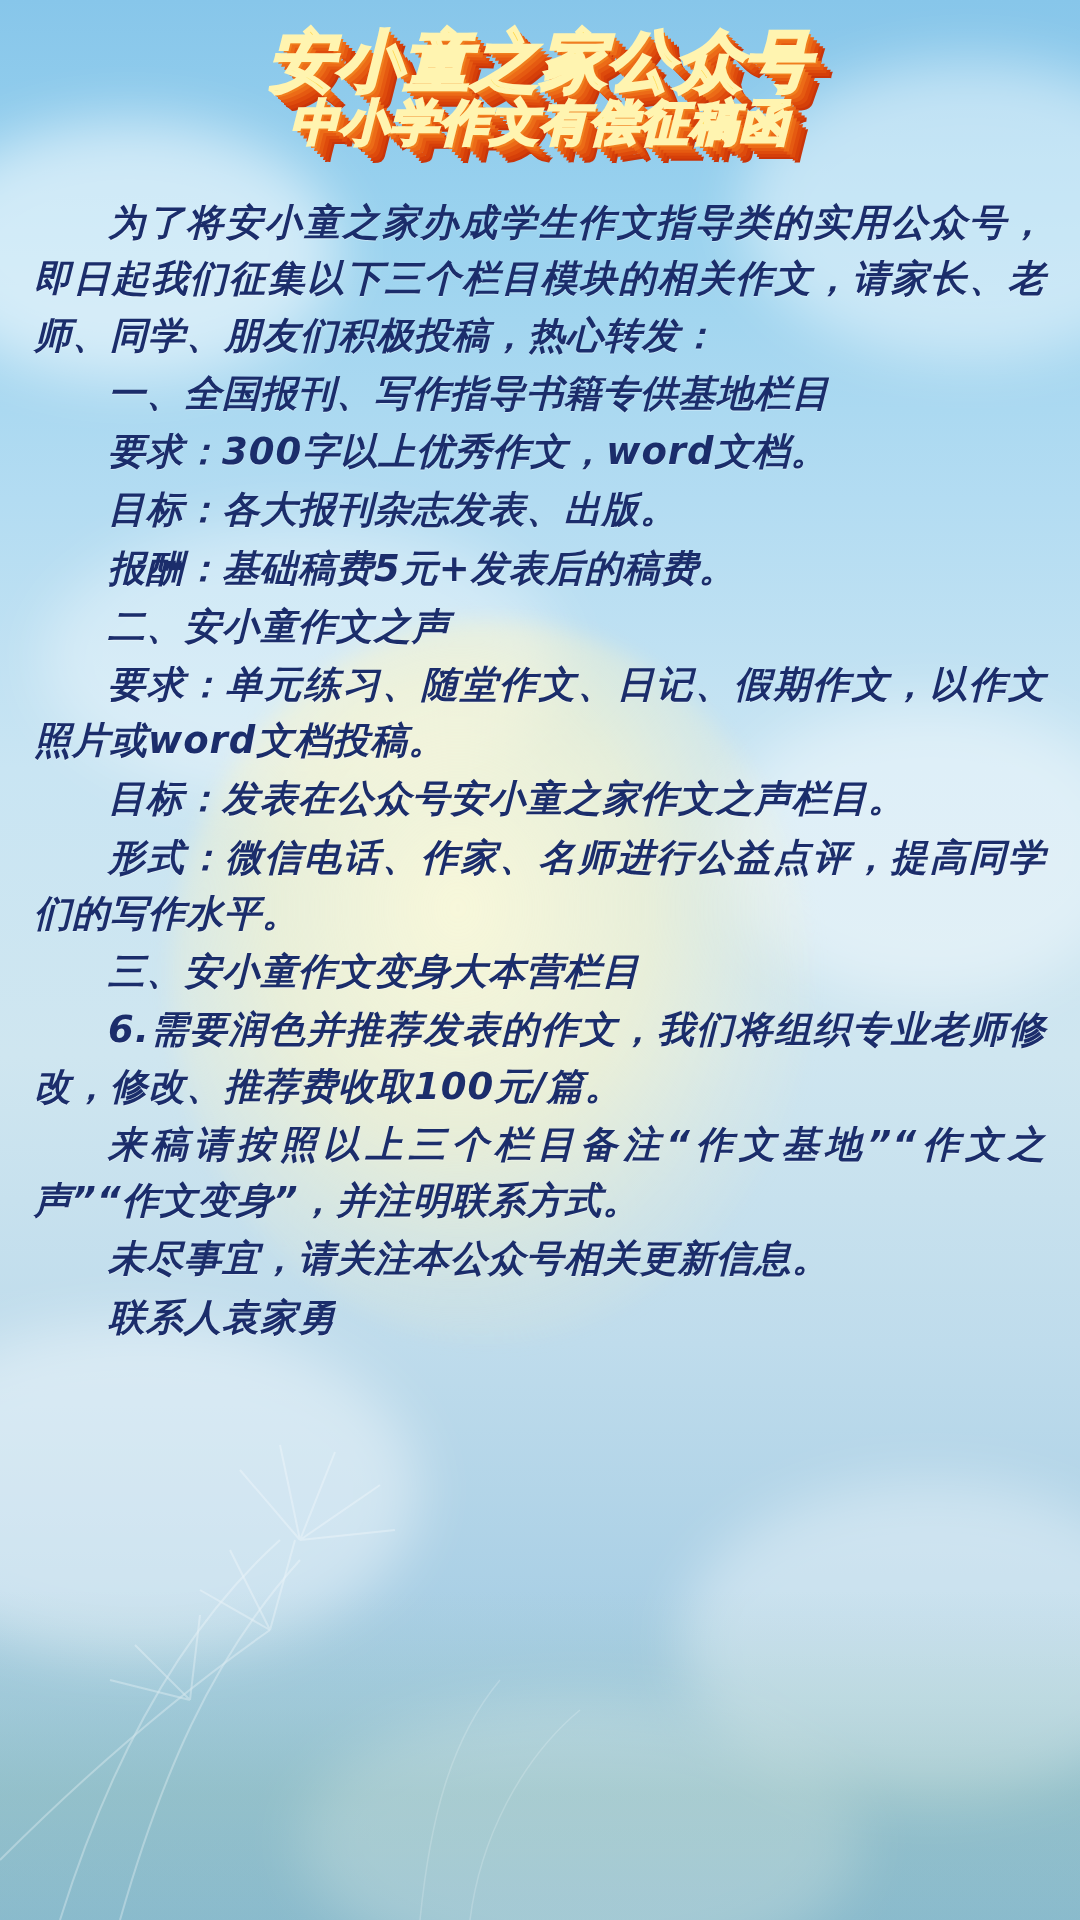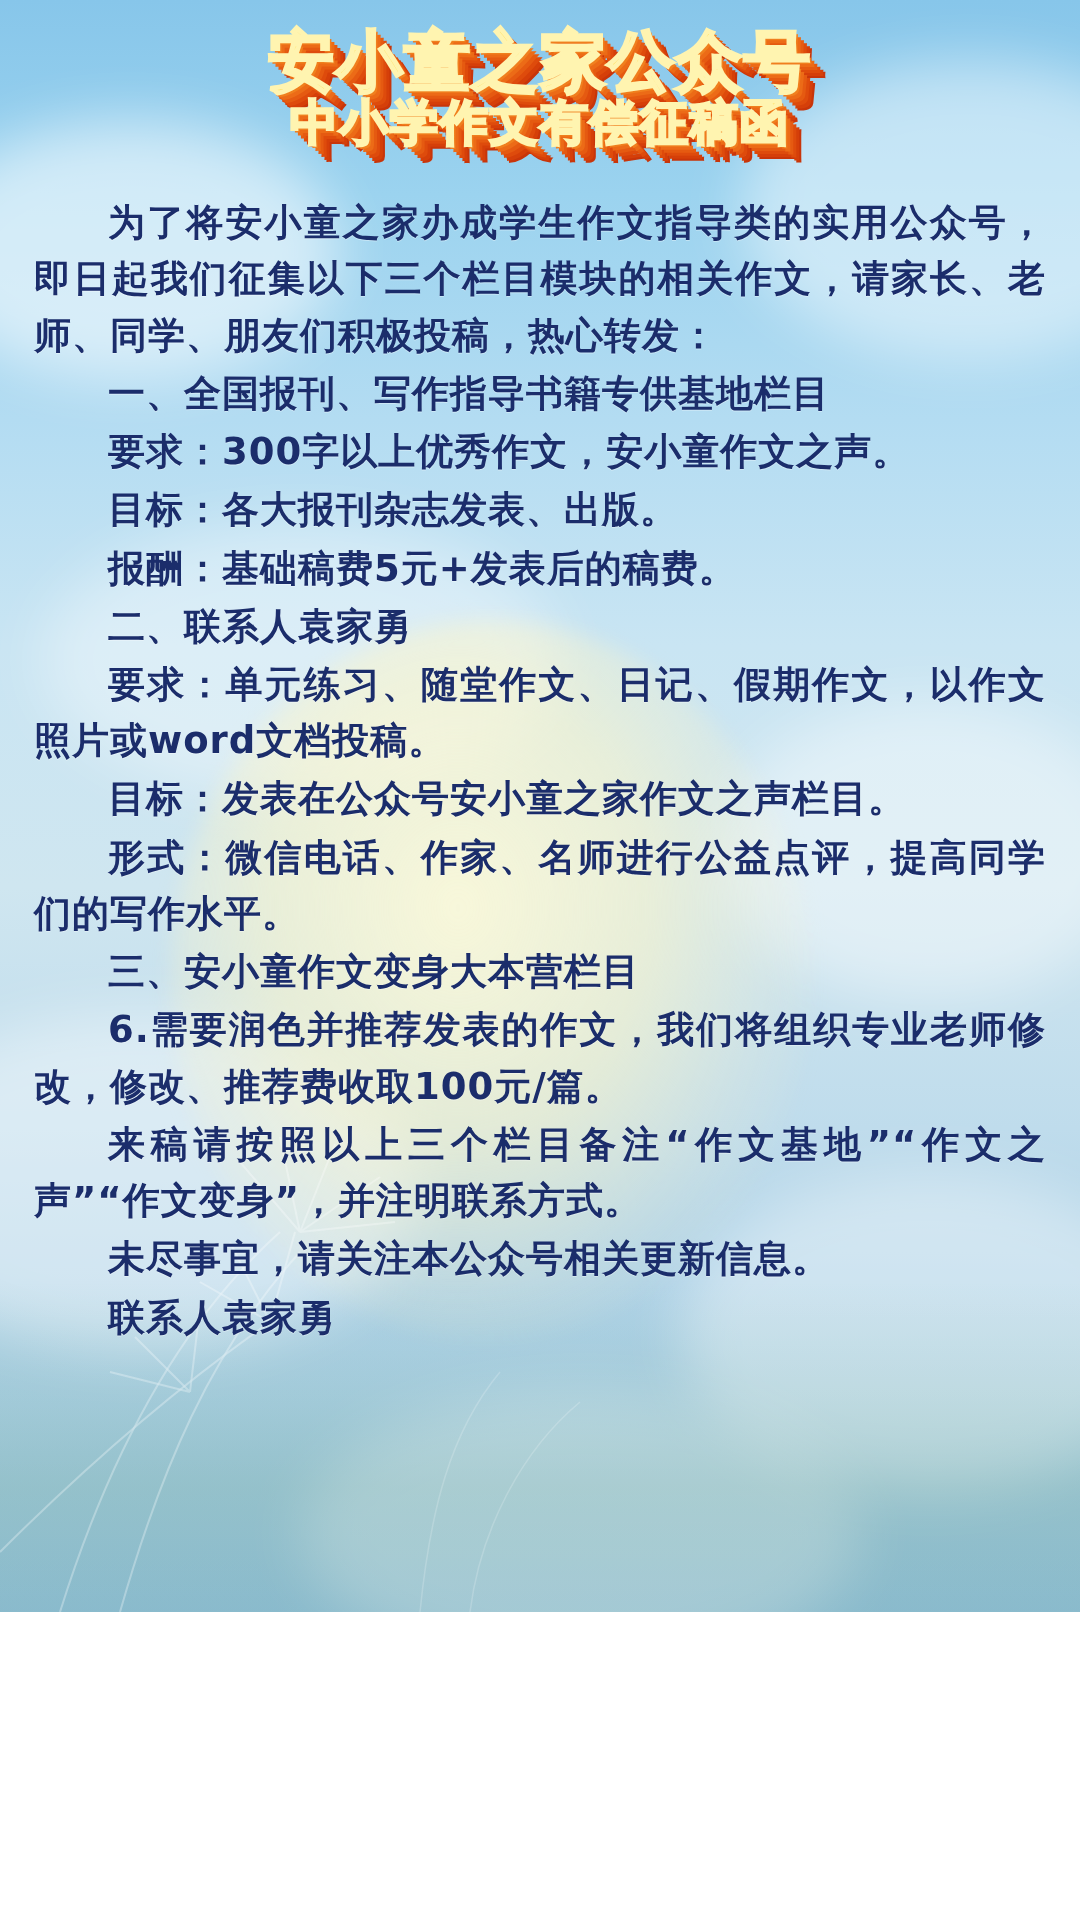--- a/index.html
+++ b/index.html
@@ -9,31 +9,32 @@
   body {
     width: 1080px;
     height: 1920px;
     font-family: "Liberation Sans", sans-serif;
     overflow: hidden;
   }
 
   #poster {
     position: relative;
     width: 1080px;
-    height: 1612px;
+    height: 1920px;
     overflow: hidden;
     background: linear-gradient(180deg,
         #87c6ea 0%,
         #9bd3ef 12%,
         #b3dcf2 26%,
         #c9e5f3 40%,
         #cfe6f0 55%,
         #bfdcec 70%,
         #a9cfe5 84%,
         #8fc0dd 100%);
+    font-style: italic;
   }
 
   
   .cloud {
     position: absolute;
     border-radius: 50%;
     background: rgba(255,255,255,0.55);
     filter: blur(28px);
     pointer-events: none;
   }
@@ -160,24 +161,24 @@
   </svg>
 
   <div class="title-block">
     <h1 class="title-line title-line-1">安小童之家公众号</h1>
     <h1 class="title-line title-line-2">中小学作文有偿征稿函</h1>
   </div>
 
   <div class="body-block">
     <p class="para indent">为了将安小童之家办成学生作文指导类的实用公众号，即日起我们征集以下三个栏目模块的相关作文，请家长、老师、同学、朋友们积极投稿，热心转发：</p>
     <p class="para indent">一、全国报刊、写作指导书籍专供基地栏目</p>
-    <p class="para indent">要求：300字以上优秀作文，安小童作文之声。</p>
+    <p class="para indent">要求：300字以上优秀作文，word文档。</p>
     <p class="para indent">目标：各大报刊杂志发表、出版。</p>
     <p class="para indent">报酬：基础稿费5元+发表后的稿费。</p>
-    <p class="para indent">二、联系人袁家勇</p>
+    <p class="para indent">二、安小童作文之声</p>
     <p class="para indent">要求：单元练习、随堂作文、日记、假期作文，以作文照片或word文档投稿。</p>
     <p class="para indent">目标：发表在公众号安小童之家作文之声栏目。</p>
     <p class="para indent">形式：微信电话、作家、名师进行公益点评，提高同学们的写作水平。</p>
     <p class="para indent">三、安小童作文变身大本营栏目</p>
     <p class="para indent">6.需要润色并推荐发表的作文，我们将组织专业老师修改，修改、推荐费收取100元/篇。</p>
     <p class="para indent">来稿请按照以上三个栏目备注“作文基地”“作文之声”“作文变身”，并注明联系方式。</p>
     <p class="para indent">未尽事宜，请关注本公众号相关更新信息。</p>
     <p class="para indent">联系人袁家勇</p>
   </div>
 

